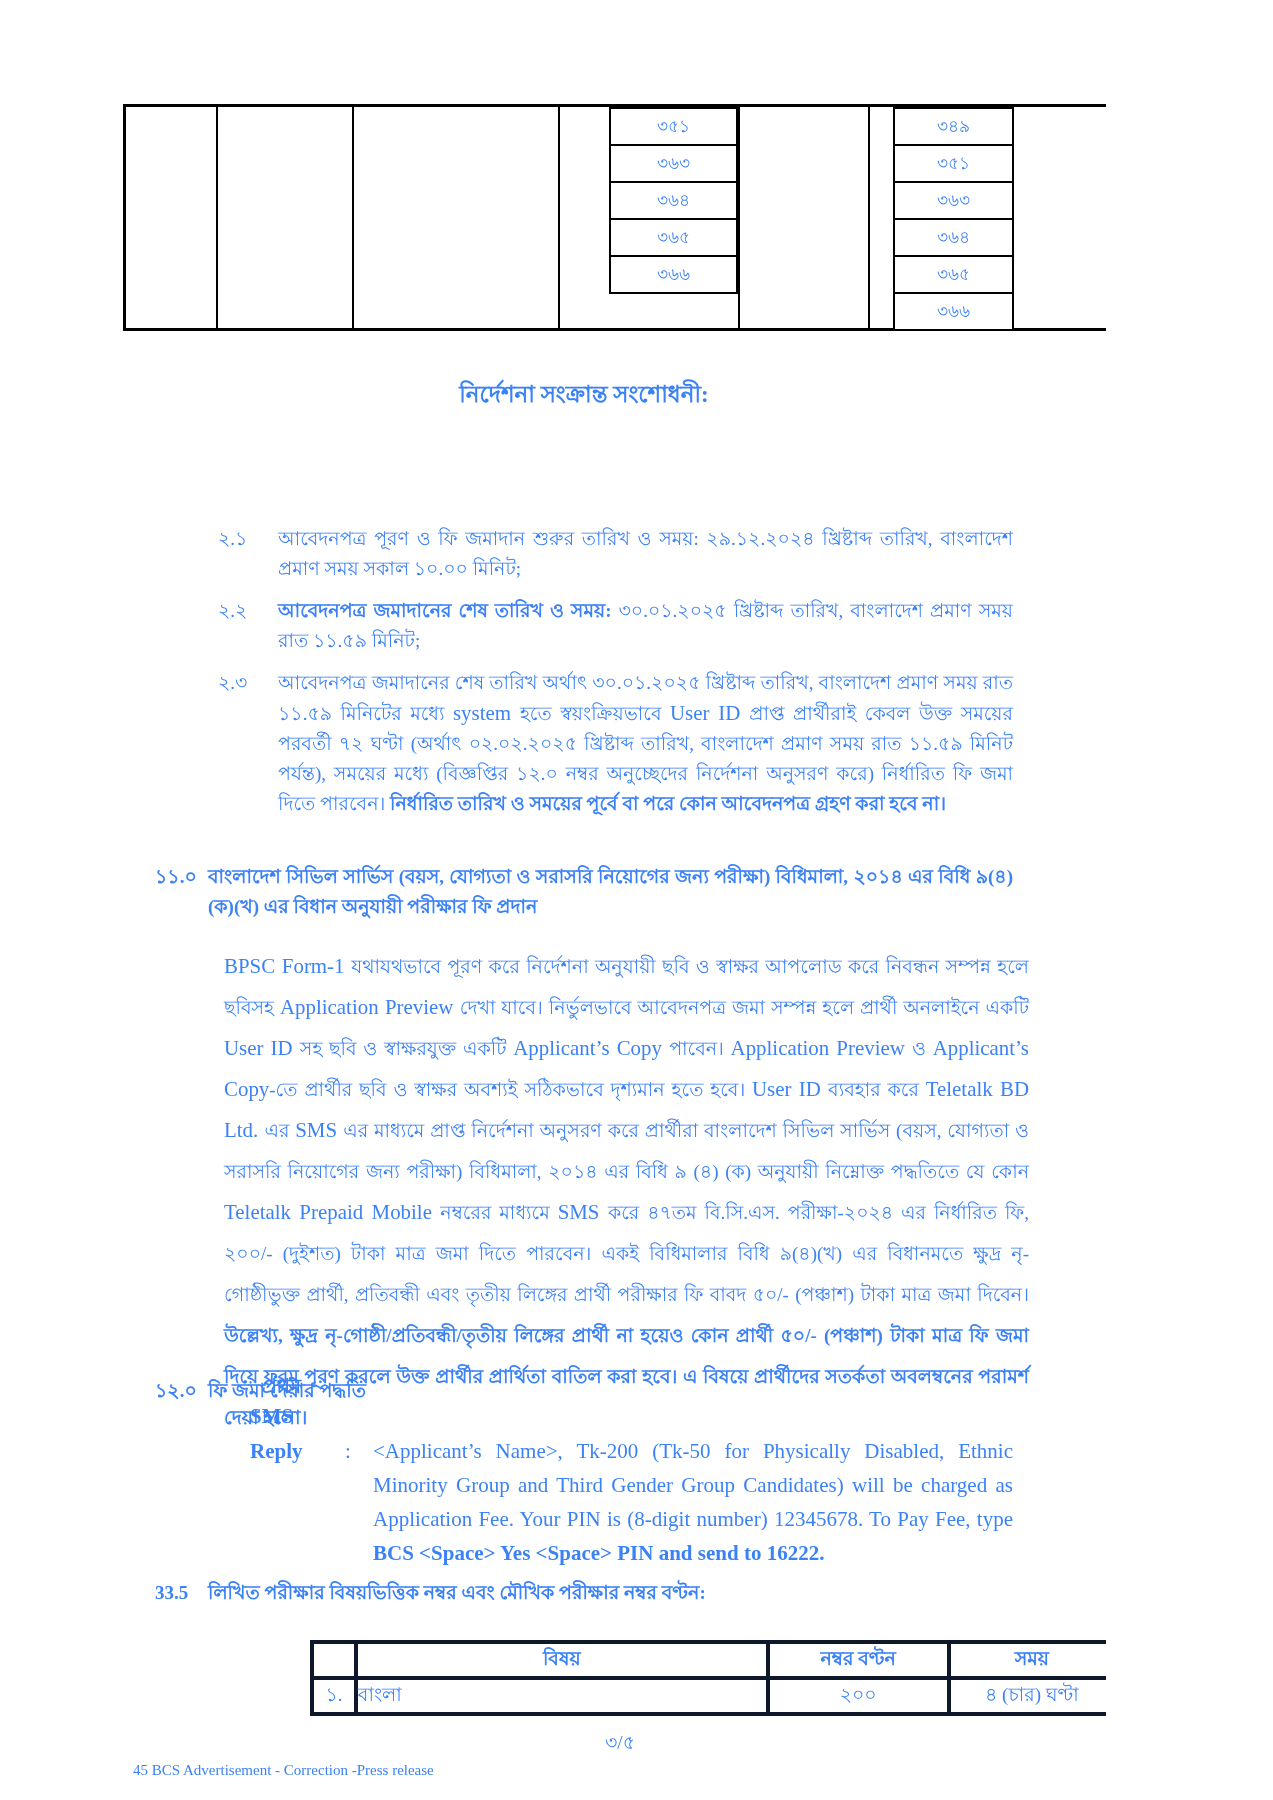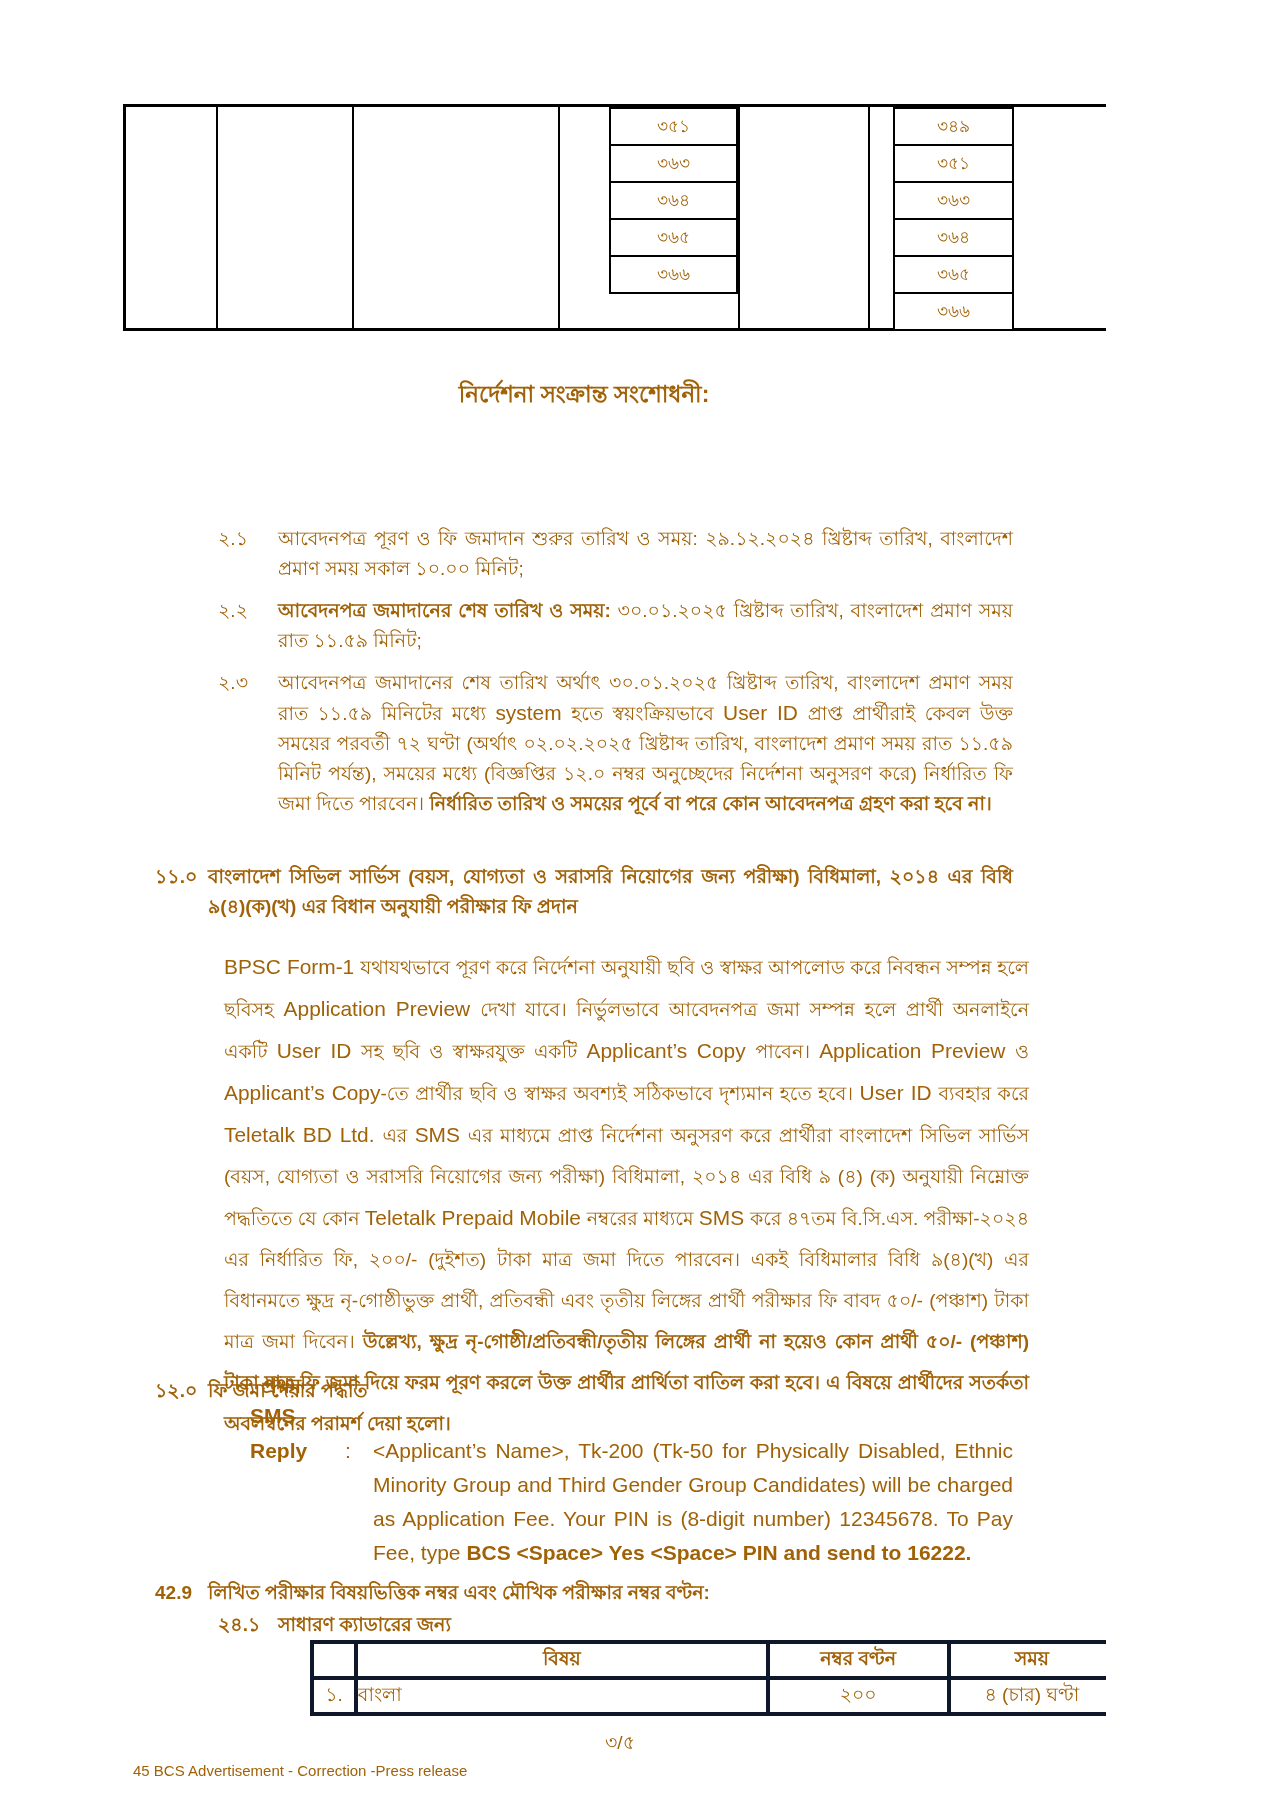--- a/index.html
+++ b/index.html
@@ -1,18 +1,18 @@
 <!DOCTYPE html>
 <html><head>
 <meta charset="utf-8">
 <style>
   html,body{margin:0;padding:0;background:#ffffff;}
   .page{
-    position:relative;width:1106px;height:1800px;background:#fff;color:#a16207;
-    font-family:Liberation Sans, sans-serif;overflow:hidden;
+    position:relative;width:1106px;height:1800px;background:#fff;color:#3b82f6;
+    font-family:Liberation Serif, serif;overflow:hidden;
   }
   .b{font-weight:bold;}
   .en{font-size:1.1em;}
 
   
   .top-table{
     position:absolute;left:123px;top:104px;width:1029px;height:227px;
     border:3px solid #000;box-sizing:border-box;display:flex;
   }
   .tcol{box-sizing:border-box;border-right:2px solid #000;height:100%;}
@@ -138,28 +138,24 @@
     <div class="fee-step">প্রথম</div>
     <div class="fee-sms">SMS</div>
     <div class="reply-row">
       <div class="reply-label">Reply</div>
       <div class="reply-colon">:</div>
       <div class="reply-text"><span>&lt;Applicant’s Name&gt;, Tk-200 (Tk-50 for Physically Disabled, Ethnic Minority Group and Third Gender Group Candidates) will be charged as Application Fee. Your PIN is (8-digit number) 12345678. To Pay Fee, type </span><span class="b">BCS &lt;Space&gt; Yes &lt;Space&gt; PIN and send to 16222.</span></div>
     </div>
   </div>
 
   <div class="sec" style="top:1578px">
-    <div class="num b">42.9</div>
+    <div class="num b">33.5</div>
     <div class="txt b">লিখিত পরীক্ষার বিষয়ভিত্তিক নম্বর এবং মৌখিক পরীক্ষার নম্বর বণ্টন:</div>
   </div>
 
-  <div class="sec sub" style="top:1610px">
-    <div class="num b">২৪.১</div>
-    <div class="txt b">সাধারণ ক্যাডারের জন্য</div>
-  </div>
 
   <table class="marks-table">
     <tbody>
         <tr>
       <th class="col-sl"></th>
       <th class="col-subject">বিষয়</th>
       <th class="col-marks">নম্বর বণ্টন</th>
       <th class="col-time">সময়</th>
     </tr>
     <tr>

